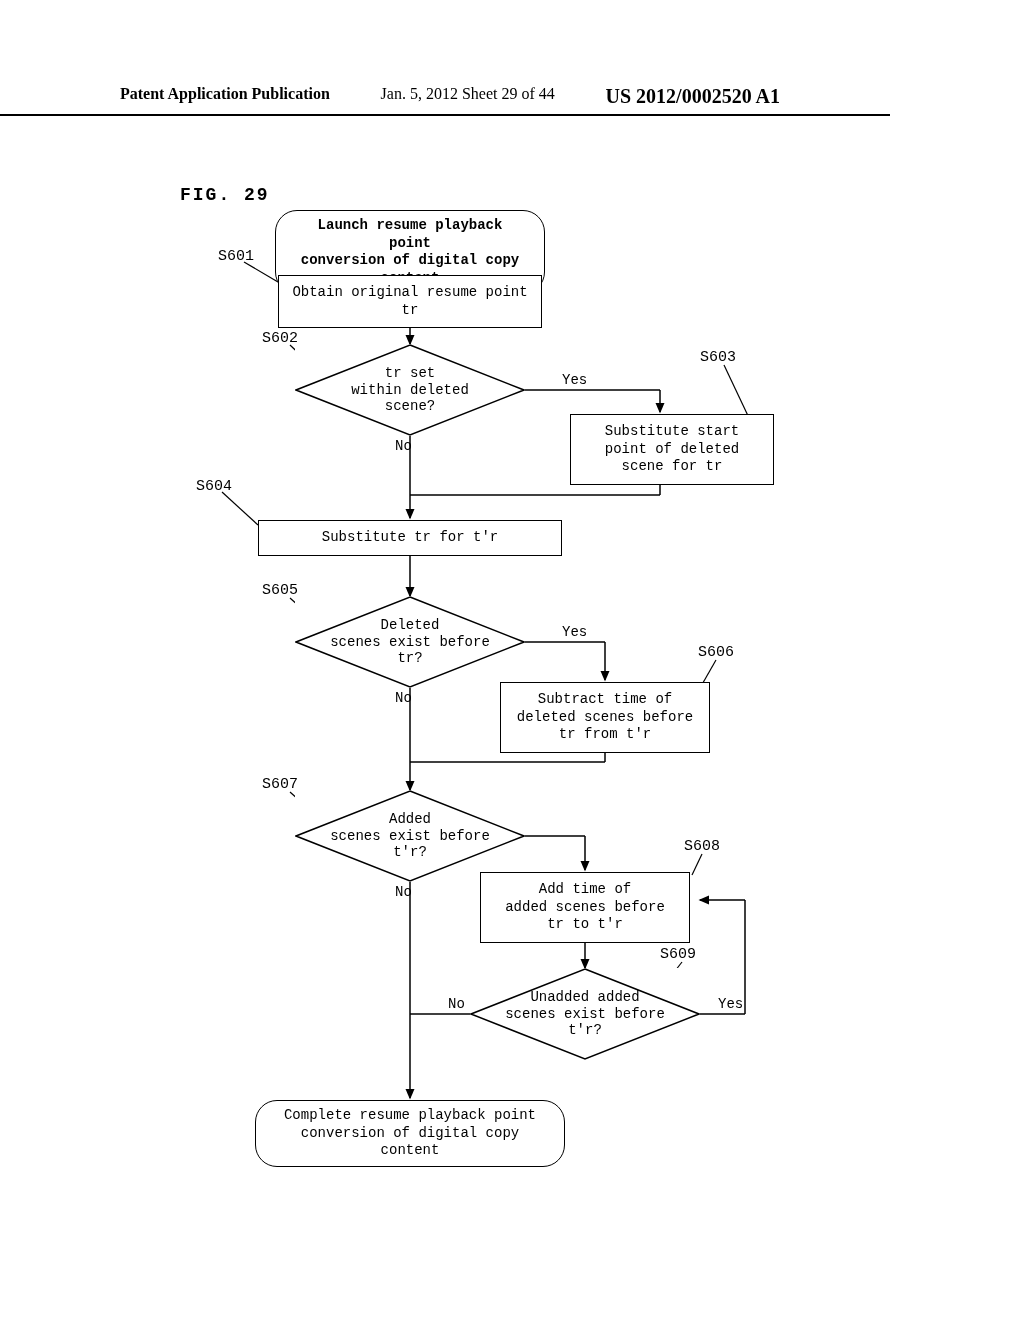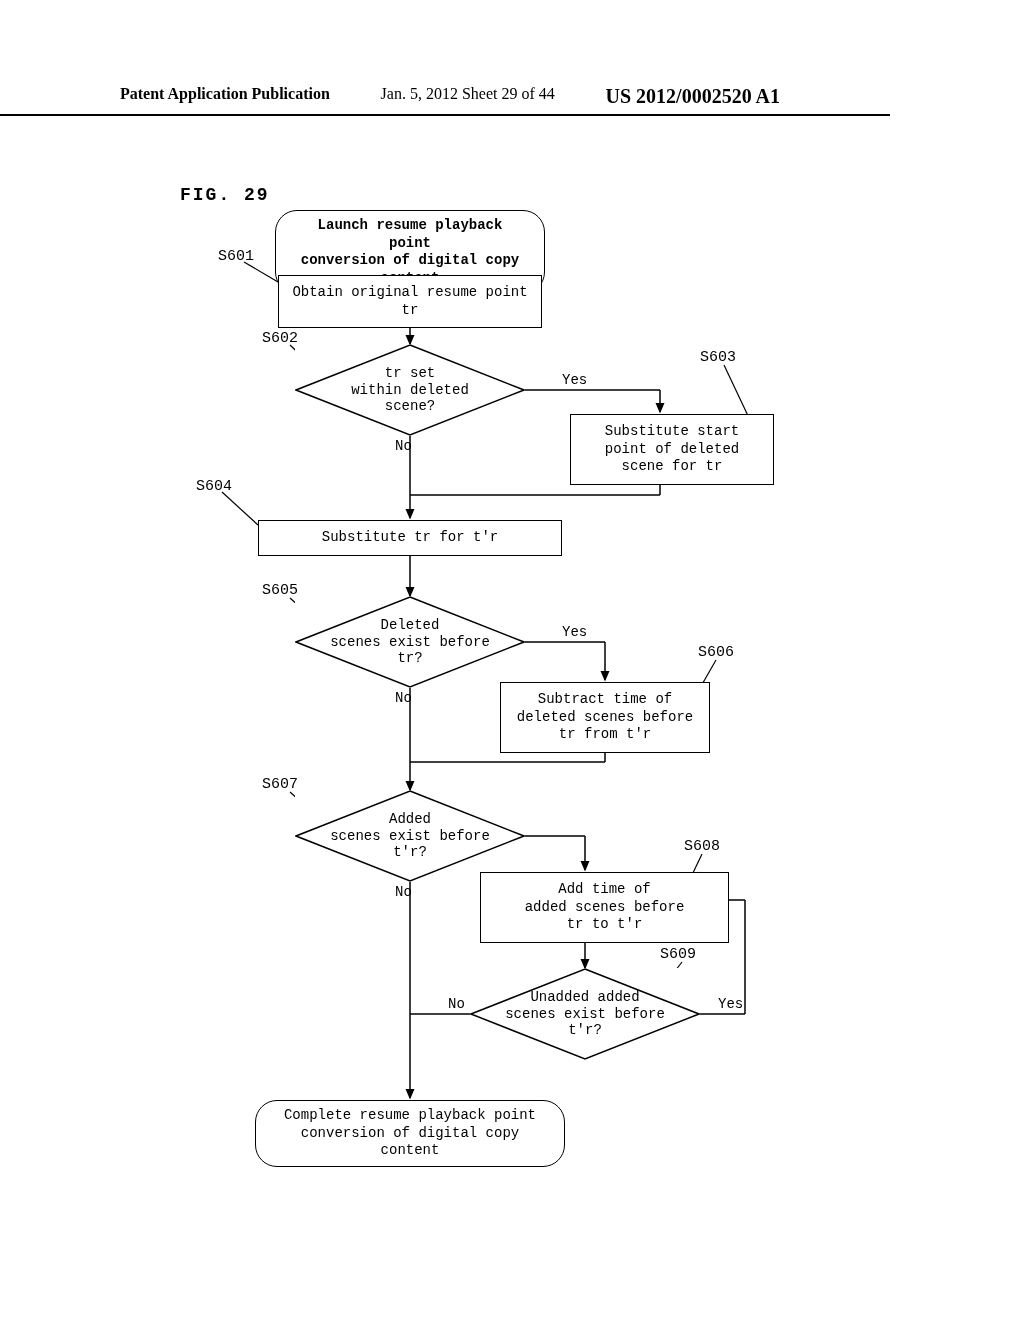--- a/index.html
+++ b/index.html
@@ -190,21 +190,21 @@
   <svg width="230" height="92">
       <polygon points="115,1 229,46 115,91 1,46" fill="#fff" stroke="#000" stroke-width="1.5"></polygon>
     </svg>
   <div class="decision-inner" style="white-space:pre-line;">Added
 scenes exist before
 t'r?</div>
 </div>
 <div class="step-label" style="left:262px; top:776px;">S607</div>
 <div class="branch-label" style="left:395px; top:884px;">No</div>
 
-<div class="shape process" style="left:480px; top:872px; width:249px;">
+<div class="shape process" style="left:480px; top:872px; width:210px;">
   <span style="white-space:pre-line;">Add time of
 added scenes before
 tr to t'r</span>
 </div>
 <div class="step-label" style="left:684px; top:838px;">S608</div>
 
 <div class="shape decision" style="left:470px; top:968px;">
   <svg width="230" height="92">
       <polygon points="115,1 229,46 115,91 1,46" fill="#fff" stroke="#000" stroke-width="1.5"></polygon>
     </svg>

